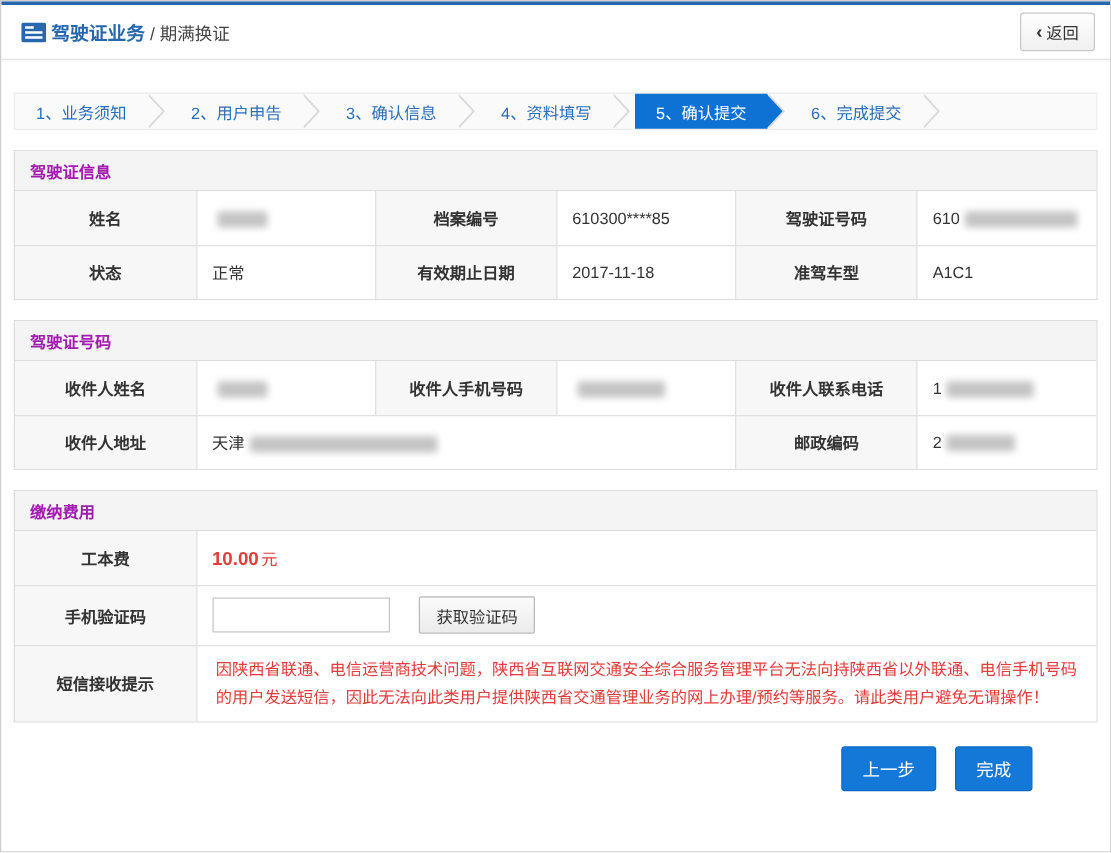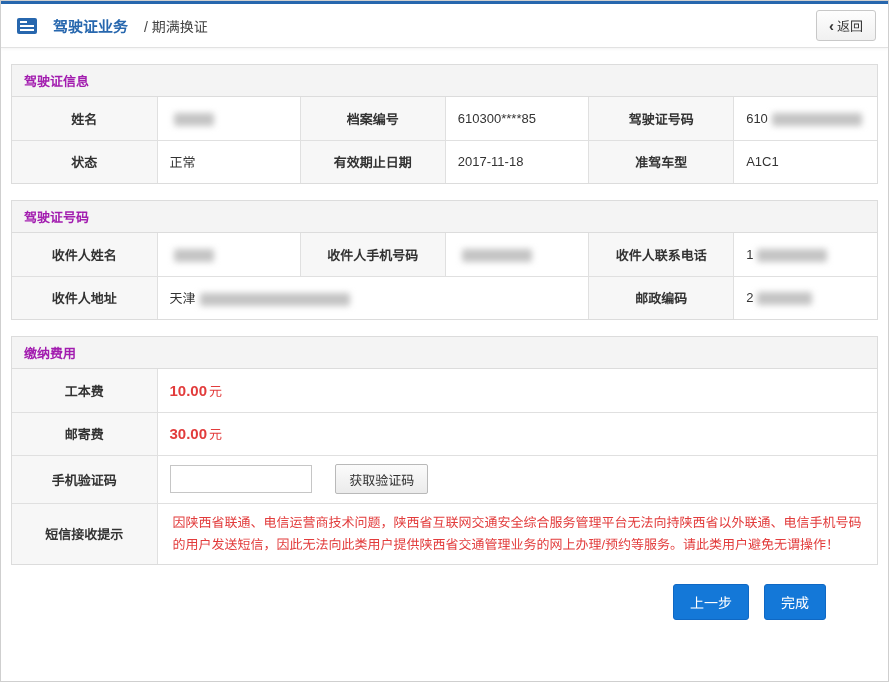--- a/index.html
+++ b/index.html
@@ -8,21 +8,21 @@
     width:889px; height:682px;
     font-family:"Liberation Sans","DejaVu Sans",sans-serif;
     color:#333; font-size:13px;
   }
   .page { width:889px; height:682px; border:1px solid #cfcfcf; background:#fff; overflow:hidden; }
   .topline { height:3px; background:#2767ae; }
 
   
   .header { height:44px; display:flex; align-items:center; justify-content:space-between;
     padding:0 12px 0 16px; border-bottom:1px solid #e2e2e2; box-shadow:0 1px 3px rgba(0,0,0,.05); }
-  .title-wrap { display:flex; align-items:center; gap:16px; }
+  .title-wrap { display:flex; align-items:center; gap:4px; }
   .app-title { color:#2767ae; font-size:15px; font-weight:bold; }
   .app-subtitle { color:#444; font-size:14px; }
   .back-btn { display:inline-flex; align-items:center; gap:3px;
     background:linear-gradient(#fefefe,#f0f0f0); border:1px solid #c8c8c8; border-radius:3px;
     padding:5px 12px; font-size:13px; color:#333; cursor:pointer; font-family:inherit; }
   .back-chev { font-weight:bold; font-size:15px; line-height:1; }
 
   
   .steps { display:flex; margin:26px 10px 0; background:#fafafa; border:1px solid #ececec; height:30px; }
   .step { position:relative; width:106px; margin-right:18px; display:flex; align-items:center;
@@ -79,20 +79,40 @@
       </svg>
       <span class="app-title">驾驶证业务</span>
       <span class="app-subtitle">/ 期满换证</span>
     </div>
     <button class="back-btn">
       <span class="back-chev">‹</span>
       <span>返回</span>
     </button>
   </div>
 
+  <nav class="steps">
+    <div class="step">
+        <span>1、业务须知</span>
+      </div>
+    <div class="step">
+        <span>2、用户申告</span>
+      </div>
+    <div class="step">
+        <span>3、确认信息</span>
+      </div>
+    <div class="step">
+        <span>4、资料填写</span>
+      </div>
+    <div class="step active">
+        <span>5、确认提交</span>
+      </div>
+    <div class="step">
+        <span>6、完成提交</span>
+      </div>
+  </nav>
 
   <section class="panel">
     <div class="panel-title">驾驶证信息</div>
     <table class="tbl">
       <tbody>
           <tr>
         <td class="lbl">姓名</td>
         <td class="val"><span></span><span class="redact w40"></span></td>
         <td class="lbl">档案编号</td>
         <td class="val"><span>610300****85</span></td>
@@ -137,26 +157,20 @@
     <div class="panel-title">缴纳费用</div>
     <table class="tbl">
       <tbody>
           <tr>
         <td class="lbl" style="width:145px;">工本费</td>
         <td class="val">
           <span class="fee-amount">10.00</span><span class="fee-unit">元</span>
         </td>
       </tr>
       <tr>
-        <td class="lbl">邮寄费</td>
-        <td class="val">
-          <span class="fee-amount">30.00</span><span class="fee-unit">元</span>
-        </td>
-      </tr>
-      <tr>
         <td class="lbl" style="height:48px;">手机验证码</td>
         <td class="val">
           <input class="code-input" type="text" value="" style="">
           <button class="code-btn">获取验证码</button>
         </td>
       </tr>
       <tr>
         <td class="lbl">短信接收提示</td>
         <td class="val notice-cell">
           <div class="notice-text">因陕西省联通、电信运营商技术问题，陕西省互联网交通安全综合服务管理平台无法向持陕西省以外联通、电信手机号码的用户发送短信，因此无法向此类用户提供陕西省交通管理业务的网上办理/预约等服务。请此类用户避免无谓操作！</div>

